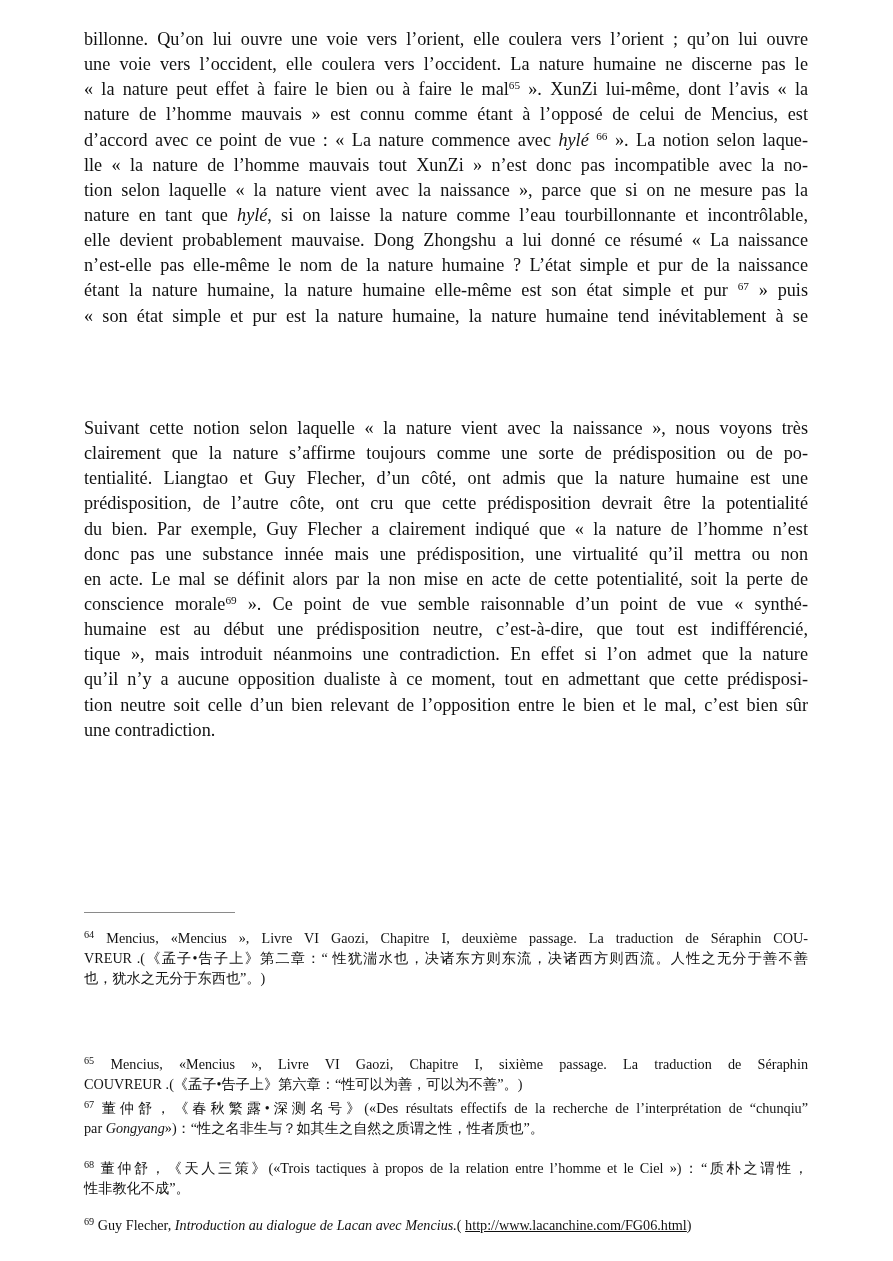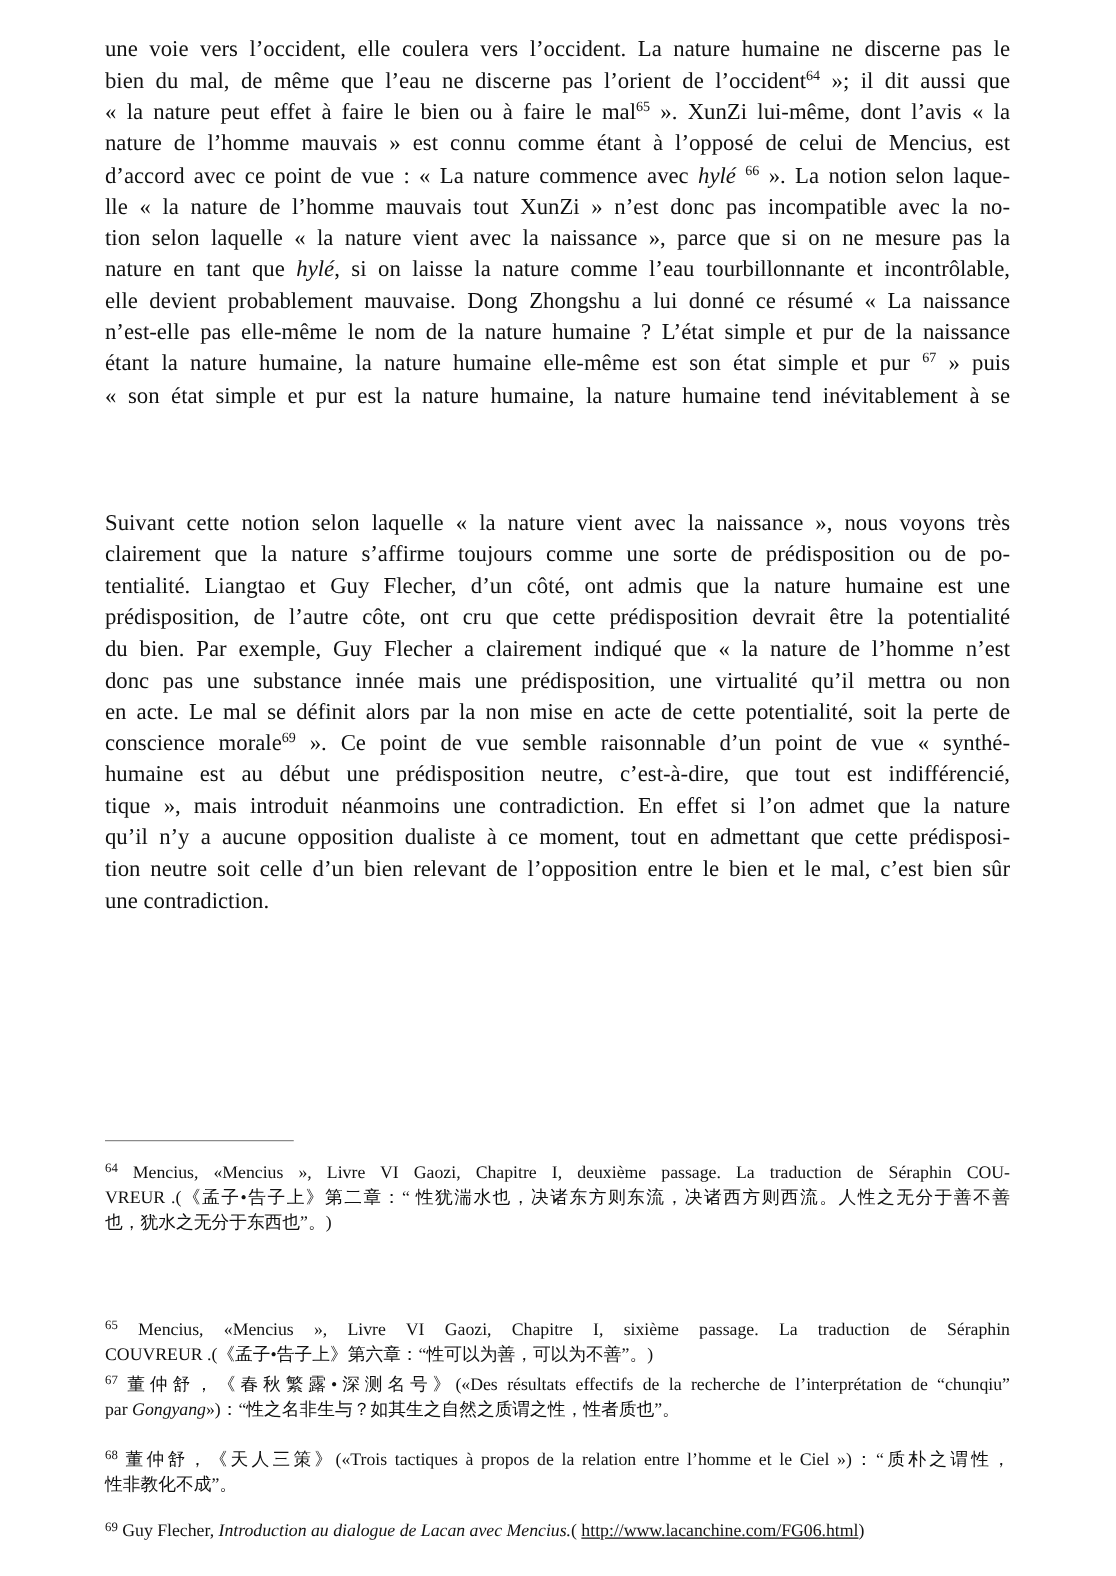--- a/index.html
+++ b/index.html
@@ -3,42 +3,42 @@
 <meta charset="utf-8">
 <style>
   html, body { margin: 0; padding: 0; background: #ffffff; }
   body { width: 893px; height: 1261px; position: relative; overflow: hidden; color: #111111; }
   .page { position: absolute; left: 0; top: 0; width: 893px; height: 1261px; }
   .column { position: absolute; left: 84px; width: 724px; }
   .body-para { font-family: "Liberation Serif", "DejaVu Serif", serif; font-size: 18.2px; line-height: 25.15px; }
   .line { display: block; white-space: nowrap; text-align: justify; text-align-last: justify; height: 25.15px; overflow: visible; }
   .line.last { text-align-last: left; }
   #para-1 { top: 27px; }
-  #para-2 { top: 406px; }
+  #para-2 { top: 416px; }
   sup { font-size: 0.62em; line-height: 0; vertical-align: 0.55em; }
   .separator { position: absolute; left: 84px; top: 912px; width: 151px; height: 0; border-top: 1px solid #8a8a8a; }
   .fn { position: absolute; left: 84px; width: 724px; font-family: "Liberation Serif", serif; font-size: 14.2px; line-height: 20px; }
   .fn .line { height: 20px; }
   #fn-64 { top: 928px; }
   #fn-65 { top: 1054px; }
   #fn-66 { top: 1061px; }
   #fn-67 { top: 1098px; }
   #fn-68 { top: 1158px; }
   #fn-69 { top: 1215px; }
   .fn sup { font-size: 0.72em; vertical-align: 0.45em; }
   a.url { color: #111111; text-decoration: underline; }
   i { font-style: italic; }
 </style>
 </head>
 <body>
 
 <div class="page">
   <div class="column body-para" id="para-1">
+      <span class="line"><span>billonne. Qu’on lui ouvre une voie vers l’orient, elle coulera vers l’orient ; qu’on lui ouvre</span></span>
       <span class="line"><span>une voie vers l’occident, elle coulera vers l’occident. La nature humaine ne discerne pas le</span></span>
-      <span class="line"><span>bien du mal, de même que l’eau ne discerne pas l’orient de l’occident</span><sup>64</sup><span> »; il dit aussi que</span></span>
       <span class="line"><span>« la nature peut effet à faire le bien ou à faire le mal</span><sup>65</sup><span> ». XunZi lui-même, dont l’avis « la</span></span>
       <span class="line"><span>nature de l’homme mauvais » est connu comme étant à l’opposé de celui de Mencius, est</span></span>
       <span class="line"><span>d’accord avec ce point de vue : « La nature commence avec </span><i>hylé</i><span> </span><sup>66</sup><span> ». La notion selon laque-</span></span>
       <span class="line"><span>lle « la nature de l’homme mauvais tout XunZi » n’est donc pas incompatible avec la no-</span></span>
       <span class="line"><span>tion selon laquelle « la nature vient avec la naissance », parce que si on ne mesure pas la</span></span>
       <span class="line"><span>nature en tant que </span><i>hylé</i><span>, si on laisse la nature comme l’eau tourbillonnante et incontrôlable,</span></span>
       <span class="line"><span>elle devient probablement mauvaise. Dong Zhongshu a lui donné ce résumé « La naissance</span></span>
       <span class="line"><span>n’est-elle pas elle-même le nom de la nature humaine ? L’état simple et pur de la naissance</span></span>
       <span class="line"><span>étant la nature humaine, la nature humaine elle-même est son état simple et pur </span><sup>67</sup><span> » puis</span></span>
       <span class="line"><span>« son état simple et pur est la nature humaine, la nature humaine tend inévitablement à se</span></span>

